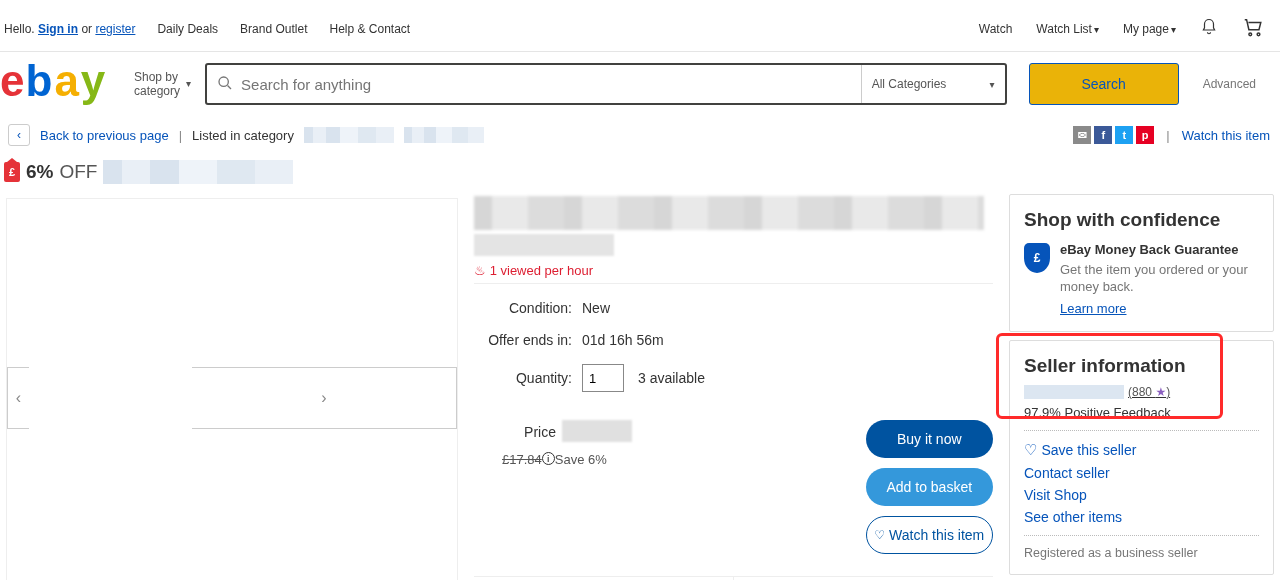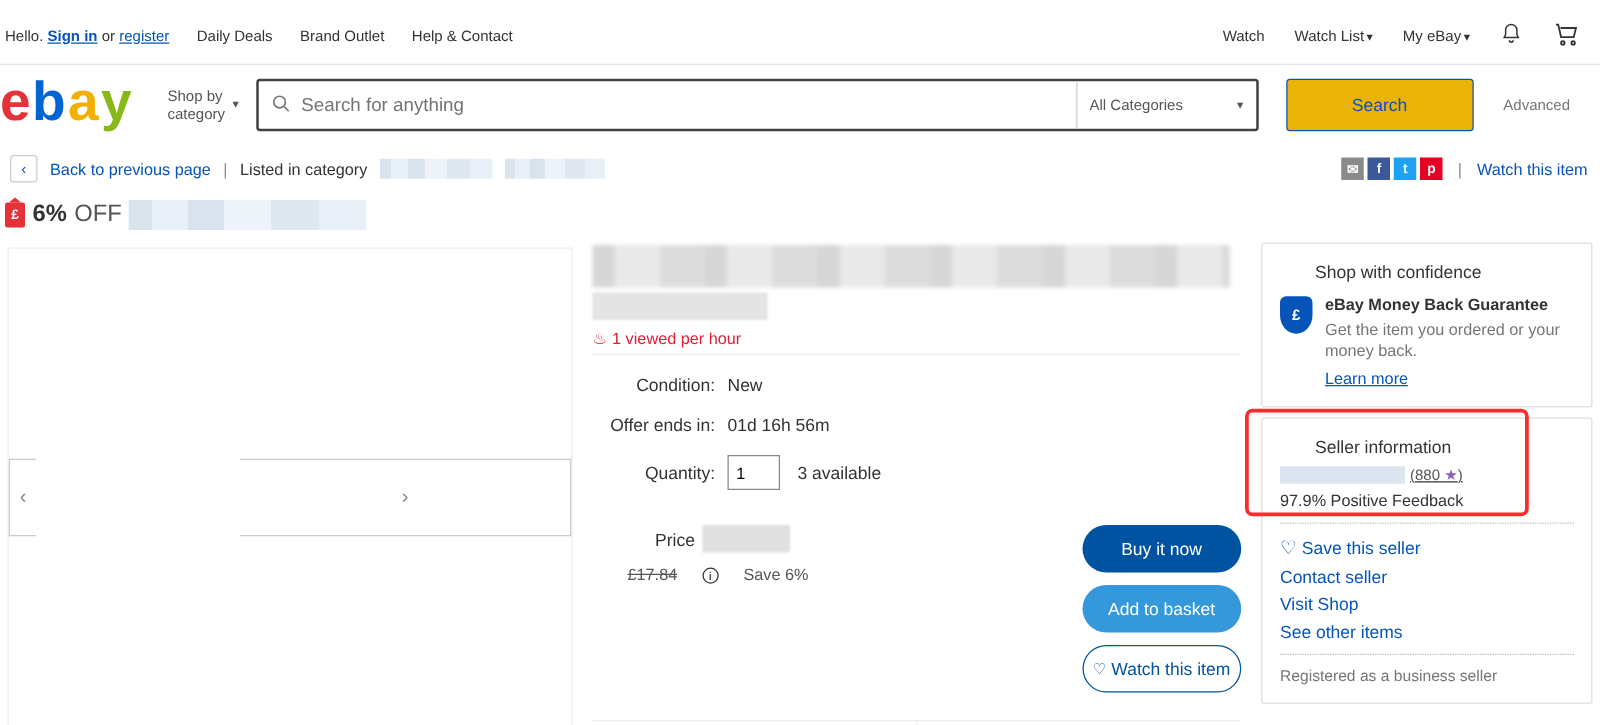--- a/index.html
+++ b/index.html
@@ -62,38 +62,38 @@
 .kv .k { width:108px; text-align:right; color:#333; padding-right:10px; }
 .kv .v { color:#333; }
 .kv input { width:42px; height:28px; border:1px solid #888; padding:2px 6px; font-size:13px; }
 .avail { margin-left:14px; font-size:14px; color:#333; }
 
 .price-row{ display:flex; align-items:flex-start; margin-top:28px; gap:12px; }
 .price-col{ width:240px; }
 .price-col .pline{ display:flex; }
 .price-col .plabel{ width:88px; text-align:right; padding-right:6px; font-size:14px; padding-top:4px; }
 .price-col .pblur{ width:70px; height:22px; background:#e0e0e0; filter:blur(1px); }
-.price-col .strike{ font-size:13px; color:#555; margin-top:10px; margin-left: 28px; display:flex; align-items:flex-end; gap:20px; }
+.price-col .strike{ font-size:13px; color:#555; margin-top:10px; margin-left: 28px; display:flex; align-items:flex-start; gap:0; }
 .price-col .strike .str{ text-decoration: line-through; }
 .price-col .info-i{ width:13px; height:13px; border:1px solid #333; border-radius:50%; display:inline-flex; align-items:center; justify-content:center; font-size:9px; font-weight:bold;}
 
 .btns{ flex:1; max-width:210px; display:flex; flex-direction:column; gap:10px; }
 .btn{ height:38px; border-radius:20px; font-size:14px; display:flex; align-items:center; justify-content:center; cursor:pointer; border:none; }
 .btn-buy{ background:#0053a0; color:#fff; font-weight:500; }
 .btn-basket{ background:#3498db; color:#fff; font-weight:500; }
 .btn-watch{ background:#fff; color:#0053a0; border:1px solid #0053a0; }
 .btn-watch .heart{ margin-right:4px; font-size:12px; }
 
 .ship-top{ border-top:1px solid #eee; margin-top:22px; display:flex; }
 .ship-half{ flex:1; text-align:center; padding:12px 0; font-size:14px; color:#333; }
 .ship-half + .ship-half{ border-left:1px solid #eee; }
 
 .right { width:265px; display:flex; flex-direction:column; gap:8px; }
 .card{ border:1px solid #ddd; border-radius:2px; padding:14px 14px; font-size:13px; }
-.card h4{ font-size:14px; font-weight:normal; margin-bottom:10px;margin-left:28px; }
+.card h4{ font-size:19px; font-weight:bold; margin-bottom:10px; }
 .mbg{ display:flex; gap:10px; align-items:flex-start; }
 .shield{ width:26px; height:30px; background:#0654ba; border-radius:5px 5px 50% 50%; display:flex; align-items:center; justify-content:center; color:#fff; font-size:12px; font-weight:bold; flex-shrink:0; margin-top:2px;}
 .mbg .txt{ color:#767676; line-height:1.35; }
 .mbg .txt b{ color:#333; font-weight:bold; display:block; margin-bottom:2px; }
 .mbg .lm{ display:block; margin-top:4px; text-decoration:underline; }
 
 .sellerbox{ position:relative; }
 .highlight{ position:absolute; border:3px solid #ff2a2a; border-radius:6px; top:-8px; left:-14px; right:50px; height:86px; pointer-events:none; }
 .sellerbox h4{ margin-bottom:8px; }
 .sellerrow{ display:flex; align-items:center; gap:4px;text-decoration:underline; }
@@ -121,21 +121,21 @@
       <span>or</span>
       <a class="reg">register</a>
     </span>
     <a style="color:#333">Daily Deals</a>
     <a style="color:#333">Brand Outlet</a>
     <a style="color:#333">Help &amp; Contact</a>
   </div>
   <div class="topbar-right">
     <a style="color:#333">Watch</a>
     <a style="color:#333"><span>Watch List</span><span class="chev">▾</span></a>
-    <a style="color:#333"><span>My eBay</span><span class="chev">▾</span></a>
+    <a style="color:#333"><span>My page</span><span class="chev">▾</span></a>
     <span><svg class="bell" viewBox="0 0 24 24" fill="none" stroke="#333" stroke-width="1.6">
           <path d="M6 8a6 6 0 1 1 12 0v5l1.5 3H4.5L6 13z"></path>
           <path d="M10 19a2 2 0 0 0 4 0"></path>
         </svg></span>
     <span><svg class="cart" viewBox="0 0 24 24" fill="none" stroke="#333" stroke-width="1.6">
           <circle cx="9" cy="20" r="1.5"></circle>
           <circle cx="18" cy="20" r="1.5"></circle>
           <path d="M3 4h2l2.5 11h11l2-8H7"></path>
         </svg></span>
   </div>

